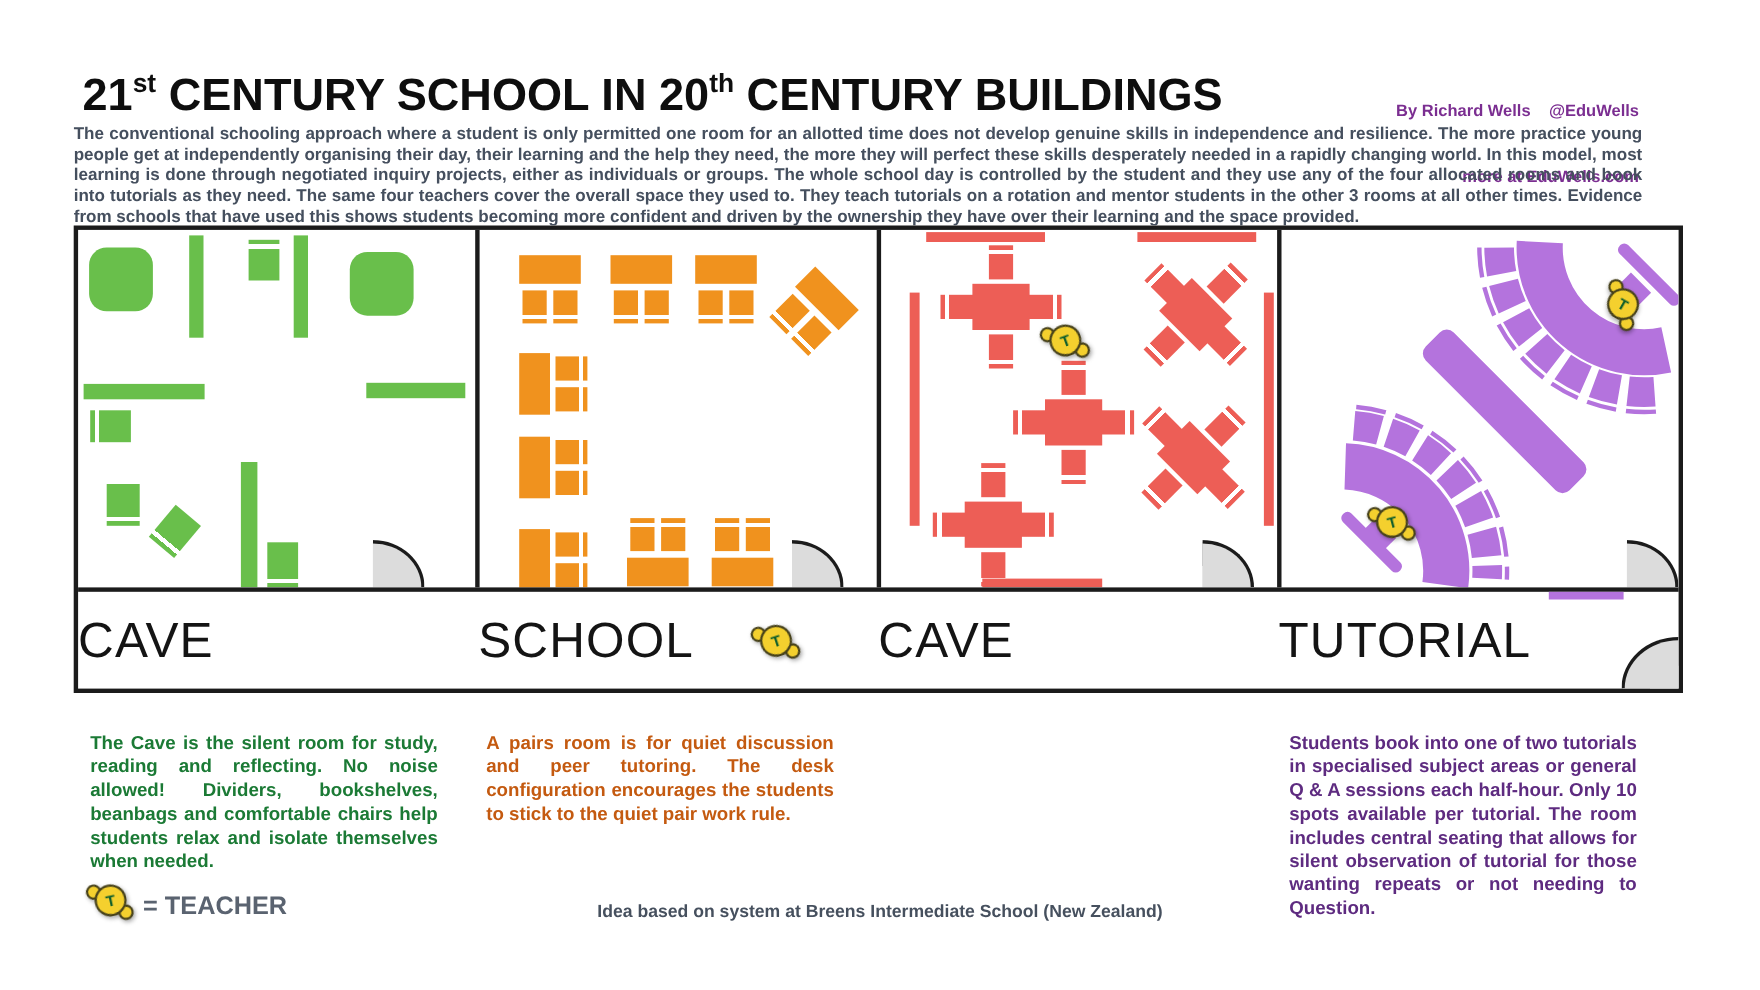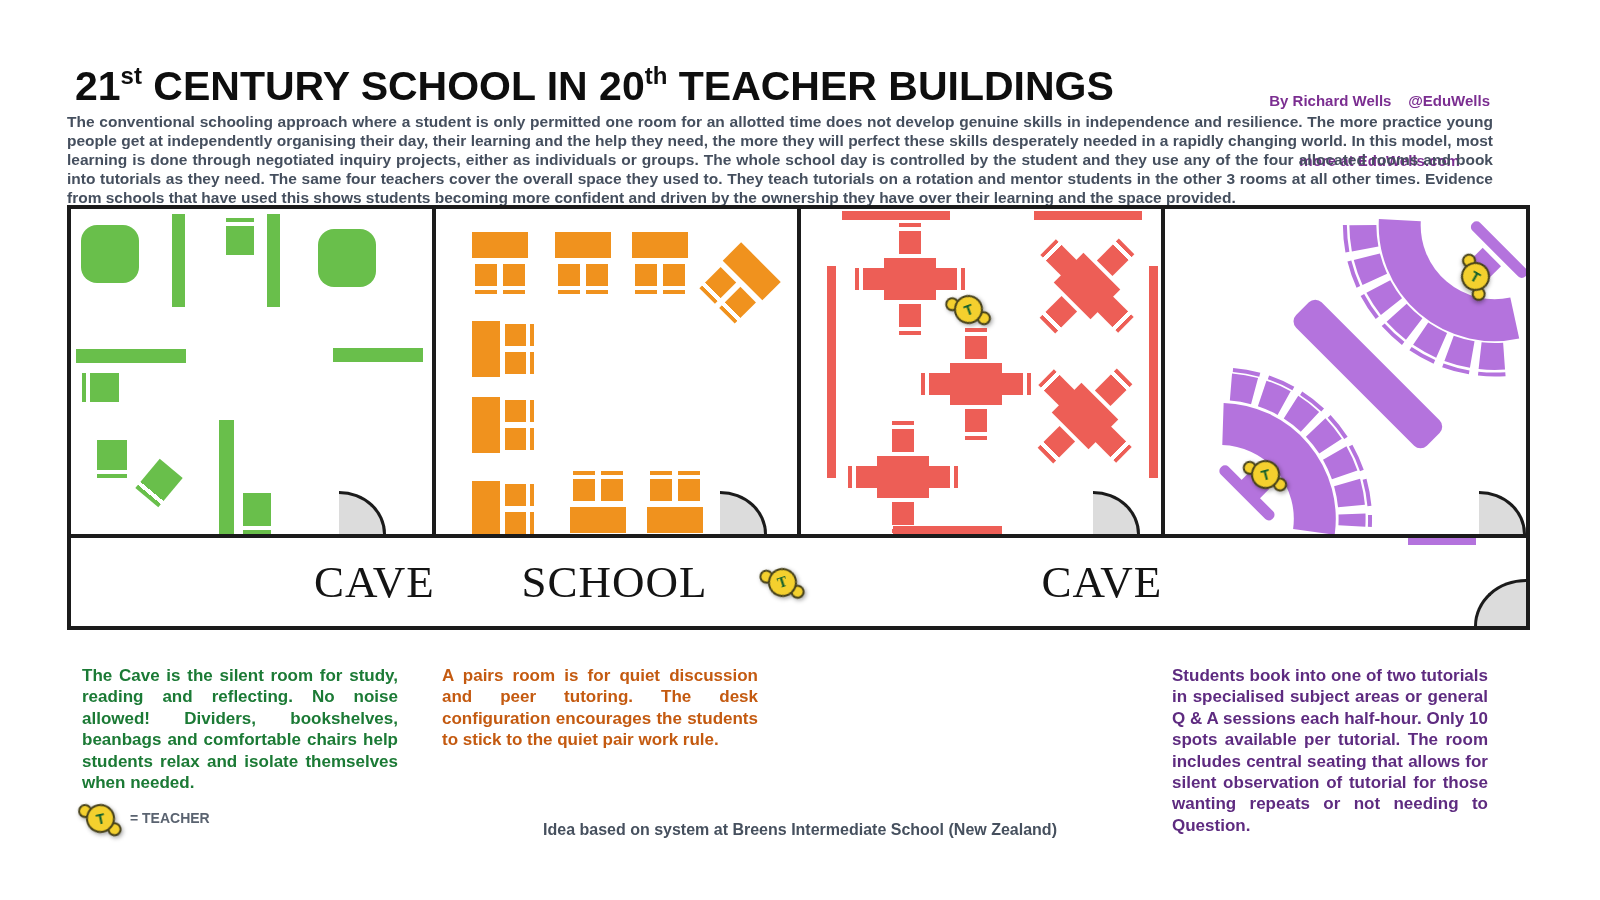--- a/index.html
+++ b/index.html
@@ -3,33 +3,33 @@
 <meta charset="utf-8">
 <style>
   html,body{margin:0;padding:0;background:#ffffff;}
   .page{position:relative;width:1600px;height:900px;background:#fff;overflow:hidden;
         font-family:"Liberation Sans",sans-serif;}
 
   
   .title{position:absolute;left:75px;top:36px;font-size:41px;font-weight:700;color:#0e0e0e;
          letter-spacing:0px;white-space:nowrap;}
   .title sup{font-size:24px;position:relative;top:-2px;}
-  .byline{position:absolute;right:110px;top:50px;text-align:center;color:#7b2e91;font-weight:700;
+  .byline{position:absolute;right:110px;top:50px;text-align:right;color:#7b2e91;font-weight:700;
           font-size:15px;line-height:1.35;white-space:pre-wrap;}
   .intro{position:absolute;left:67px;top:96px;width:1426px;font-size:15.5px;font-weight:700;
          color:#454f5e;text-align:justify;line-height:1.24;}
 
   
   .building{position:absolute;left:67px;top:205px;width:1463px;border:4px solid #1b1b1b;
             box-sizing:border-box;background:#fff;}
   .rooms{display:flex;height:325px;}
   .room{position:relative;flex:1;border-right:4px solid #1b1b1b;overflow:hidden;}
   .room:last-child{border-right:none;}
   .label-row{position:relative;display:flex;height:88px;border-top:4px solid #1b1b1b;}
-  .label-cell{position:relative;flex:1;display:flex;align-items:center;justify-content:flex-end;font-family:Liberation Serif, serif;}
+  .label-cell{position:relative;flex:1;display:flex;align-items:center;justify-content:flex-start;}
   .room-label{font-size:45px;font-weight:400;color:#141414;letter-spacing:1px;}
 
   
   .f{position:absolute;background:var(--c);}
   .seat-n{background:linear-gradient(to bottom,var(--c) 0 4px,transparent 4px 8px,var(--c) 8px 100%);}
   .seat-s{background:linear-gradient(to top,var(--c) 0 4px,transparent 4px 8px,var(--c) 8px 100%);}
   .seat-w{background:linear-gradient(to right,var(--c) 0 4px,transparent 4px 8px,var(--c) 8px 100%);}
   .seat-e{background:linear-gradient(to left,var(--c) 0 4px,transparent 4px 8px,var(--c) 8px 100%);}
   .bb{width:58px;height:58px;border-radius:16px;}
   .grp{position:absolute;background:none;}
@@ -48,31 +48,31 @@
   .teacher .a1{left:-4px;top:-1px;}
   .teacher .a2{right:-2px;bottom:-4px;}
   .teacher .tbody{position:absolute;left:2px;top:2px;width:29px;height:29px;border-radius:50%;
                   background:#f4d02e;border:2px solid #46411a;box-sizing:border-box;display:flex;
                   align-items:center;justify-content:center;font-size:14px;font-weight:700;color:#0b5c2c;}
   .teacher.inline{position:relative;display:inline-block;margin-left:58px;transform:rotate(-18deg);}
 
   
   .desc{position:absolute;top:648px;width:316px;font-size:17px;font-weight:700;text-align:justify;
         line-height:1.26;}
-  .legend-label{position:absolute;left:130px;top:810px;font-size:14px;font-weight:700;color:#5a6370;}
+  .legend-label{position:absolute;left:130px;top:810px;font-size:23px;font-weight:700;color:#5a6370;}
   .footer{position:absolute;left:0;top:821px;width:1600px;text-align:center;font-size:16px;
           font-weight:700;color:#46505e;}
   svg{position:absolute;inset:0;}
 </style>
 </head>
 <body>
 
 <div class="page">
 
-  <h1 class="title"><span>21</span><sup>st</sup><span> CENTURY SCHOOL IN 20</span><sup>th</sup><span> TEACHER BUILDINGS</span></h1>
+  <h1 class="title"><span>21</span><sup>st</sup><span> CENTURY SCHOOL IN 20</span><sup>th</sup><span> CENTURY BUILDINGS</span></h1>
 
   <div class="byline">
     <div>By Richard Wells    @EduWells</div>
     <div>more at EduWells.com</div>
   </div>
 
   <p class="intro">The conventional schooling approach where a student is only permitted one room for an allotted time does not develop genuine skills in independence and resilience. The more practice young people get at independently organising their day, their learning and the help they need, the more they will perfect these skills desperately needed in a rapidly changing world. In this model, most learning is done through negotiated inquiry projects, either as individuals or groups. The whole school day is controlled by the student and they use any of the four allocated rooms and book into tutorials as they need. The same four teachers cover the overall space they used to. They teach tutorials on a rotation and mentor students in the other 3 rooms at all other times. Evidence from schools that have used this shows students becoming more confident and driven by the ownership they have over their learning and the space provided.</p>
 
   <div class="building">
     <div class="rooms">
@@ -233,20 +233,21 @@
           <span class="arm a1"></span>
           <span class="arm a2"></span>
           <span class="tbody">T</span>
         </div>
       </div>
       <div class="label-cell">
         <span class="room-label">CAVE</span>
       </div>
       <div class="label-cell" style="--c: #b473dd;">
         <div class="f" style="left:246px;top:0;width:68px;height:7px;"></div>
+        <span class="room-label">TUTORIAL</span>
       </div>
       <div class="door-band"></div>
     </div>
   </div>
 
   <p class="desc" style="left: 82px; color: rgb(27, 122, 53);">The Cave is the silent room for study, reading and reflecting. No noise allowed! Dividers, bookshelves, beanbags and comfortable chairs help students relax and isolate themselves when needed.</p>
   <p class="desc" style="left: 442px; color: rgb(196, 90, 16);">A pairs room is for quiet discussion and peer tutoring. The desk configuration encourages the students to stick to the quiet pair work rule.</p>
   <p class="desc" style="left: 1172px; color: rgb(94, 43, 128);">Students book into one of two tutorials in specialised subject areas or general Q &amp; A sessions each half-hour. Only 10 spots available per tutorial. The room includes central seating that allows for silent observation of tutorial for those wanting repeats or not needing to Question.</p>
 
   <div class="teacher" style="left:84px;top:802px;transform:rotate(-12deg);">

